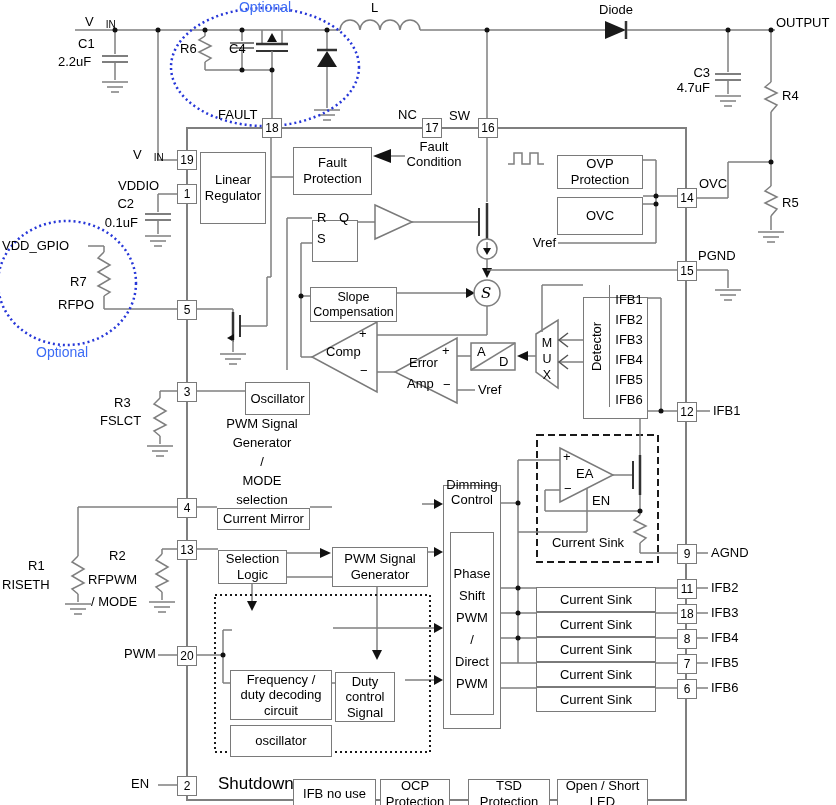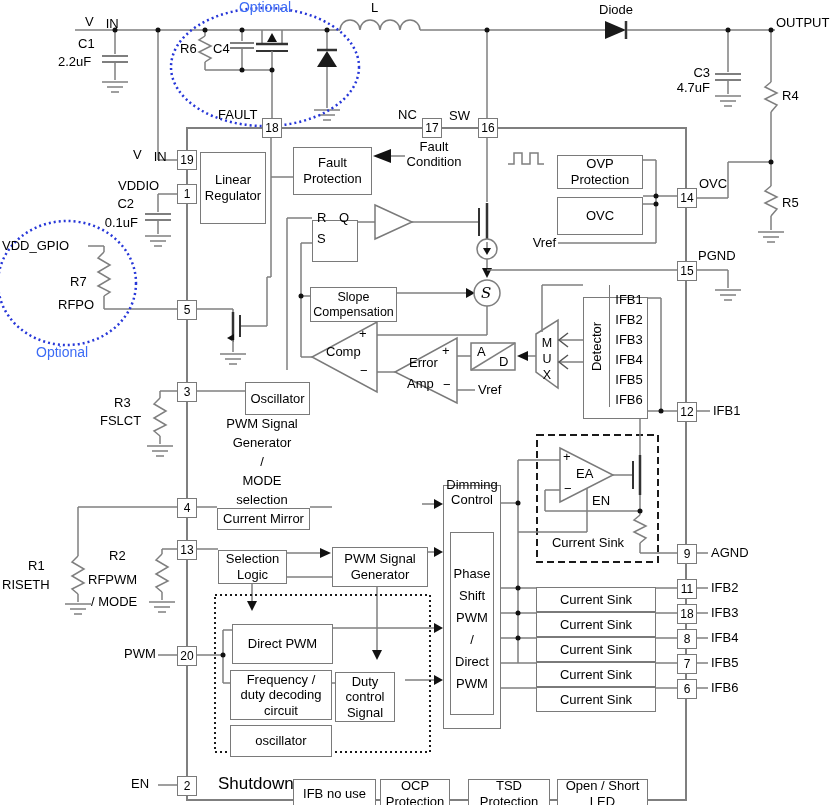--- a/index.html
+++ b/index.html
@@ -2,21 +2,21 @@
 <html><head>
 <meta charset="utf-8">
 <style>
   html,body{margin:0;padding:0;background:#fff;}
   .stage{position:relative;width:836px;height:805px;background:#fff;overflow:hidden;
          font-family:"Liberation Sans",sans-serif;color:#000;}
   svg.layer{position:absolute;left:0;top:0;}
   .lbl{position:absolute;font:13px/1.15 "Liberation Sans",sans-serif;color:#000;white-space:pre-line;}
   .c{text-align:center;}
   .r{text-align:right;}
-  .sub{font-size:13px;vertical-align:-2px;padding-left:12px;}
+  .sub{font-size:10px;vertical-align:-2px;padding-left:12px;}
   .box{position:absolute;border:1.5px solid #7a7a7a;background:#fff;box-sizing:border-box;
        display:flex;align-items:center;justify-content:center;text-align:center;
        font:13px/1.2 "Liberation Sans",sans-serif;white-space:pre-line;margin-top:12px;}
   .pin{position:absolute;width:20px;height:20px;border:1.5px solid #7a7a7a;background:#fff;
        box-sizing:border-box;display:flex;align-items:center;justify-content:center;
        font:12px "Liberation Sans",sans-serif;}
   .blue{color:#3d6cf5;font-size:14px;}
   .big{font-size:17px;}
   .divider{position:absolute;border-left:1.5px solid #7a7a7a;width:0;}
   .rot{position:absolute;display:flex;align-items:center;justify-content:center;}
@@ -391,21 +391,20 @@
 IFB4
 IFB5
 IFB6</div>
 
 <div class="box" style="left:536px;top:575px;width:120px;height:25px">Current Sink</div>
 <div class="box" style="left:536px;top:600px;width:120px;height:25px">Current Sink</div>
 <div class="box" style="left:536px;top:625px;width:120px;height:25px">Current Sink</div>
 <div class="box" style="left:536px;top:650px;width:120px;height:25px">Current Sink</div>
 <div class="box" style="left:536px;top:675px;width:120px;height:25px">Current Sink</div>
 
-<div class="box" style="left:232px;top:612px;width:101px;height:40px">Direct PWM</div>
 <div class="box" style="left:230px;top:658px;width:102px;height:50px">Frequency /
 duty decoding
 circuit</div>
 <div class="box" style="left:335px;top:660px;width:60px;height:50px">Duty
 control
 Signal</div>
 <div class="box" style="left:230px;top:713px;width:102px;height:32px">oscillator</div>
 
 <div class="box" style="left:293px;top:767px;width:83px;height:30px">IFB no use</div>
 <div class="box" style="left:380px;top:767px;width:70px;height:30px">OCP Protection</div>
@@ -432,21 +431,21 @@
 <div class="pin" style="left:677px;top:604px">18</div>
 <div class="pin" style="left:677px;top:629px">8</div>
 <div class="pin" style="left:677px;top:654px">7</div>
 <div class="pin" style="left:677px;top:679px">6</div>
 
 <div class="lbl" style="left:85px;top:15px"><span>V</span><span class="sub">IN</span></div>
 <div class="lbl" style="left:78px;top:37px">C1</div>
 <div class="lbl" style="left:58px;top:55px">2.2uF</div>
 <div class="lbl blue c" style="left:210px;top:-1px;width:110px">Optional</div>
 <div class="lbl" style="left:180px;top:42px">R6</div>
-<div class="lbl" style="left:213px;top:42px">C4</div>
+<div class="lbl" style="left:229px;top:42px">C4</div>
 <div class="lbl" style="left:371px;top:1px">L</div>
 <div class="lbl c" style="left:580px;top:3px;width:72px">Diode</div>
 <div class="lbl" style="left:776px;top:16px">OUTPUT</div>
 <div class="lbl r" style="left:676px;top:66px;width:34px">C3</div>
 <div class="lbl r" style="left:668px;top:81px;width:42px">4.7uF</div>
 <div class="lbl" style="left:782px;top:89px">R4</div>
 <div class="lbl" style="left:782px;top:196px">R5</div>
 <div class="lbl" style="left:218px;top:108px">FAULT</div>
 <div class="lbl" style="left:398px;top:108px">NC</div>
 <div class="lbl" style="left:449px;top:109px">SW</div>

